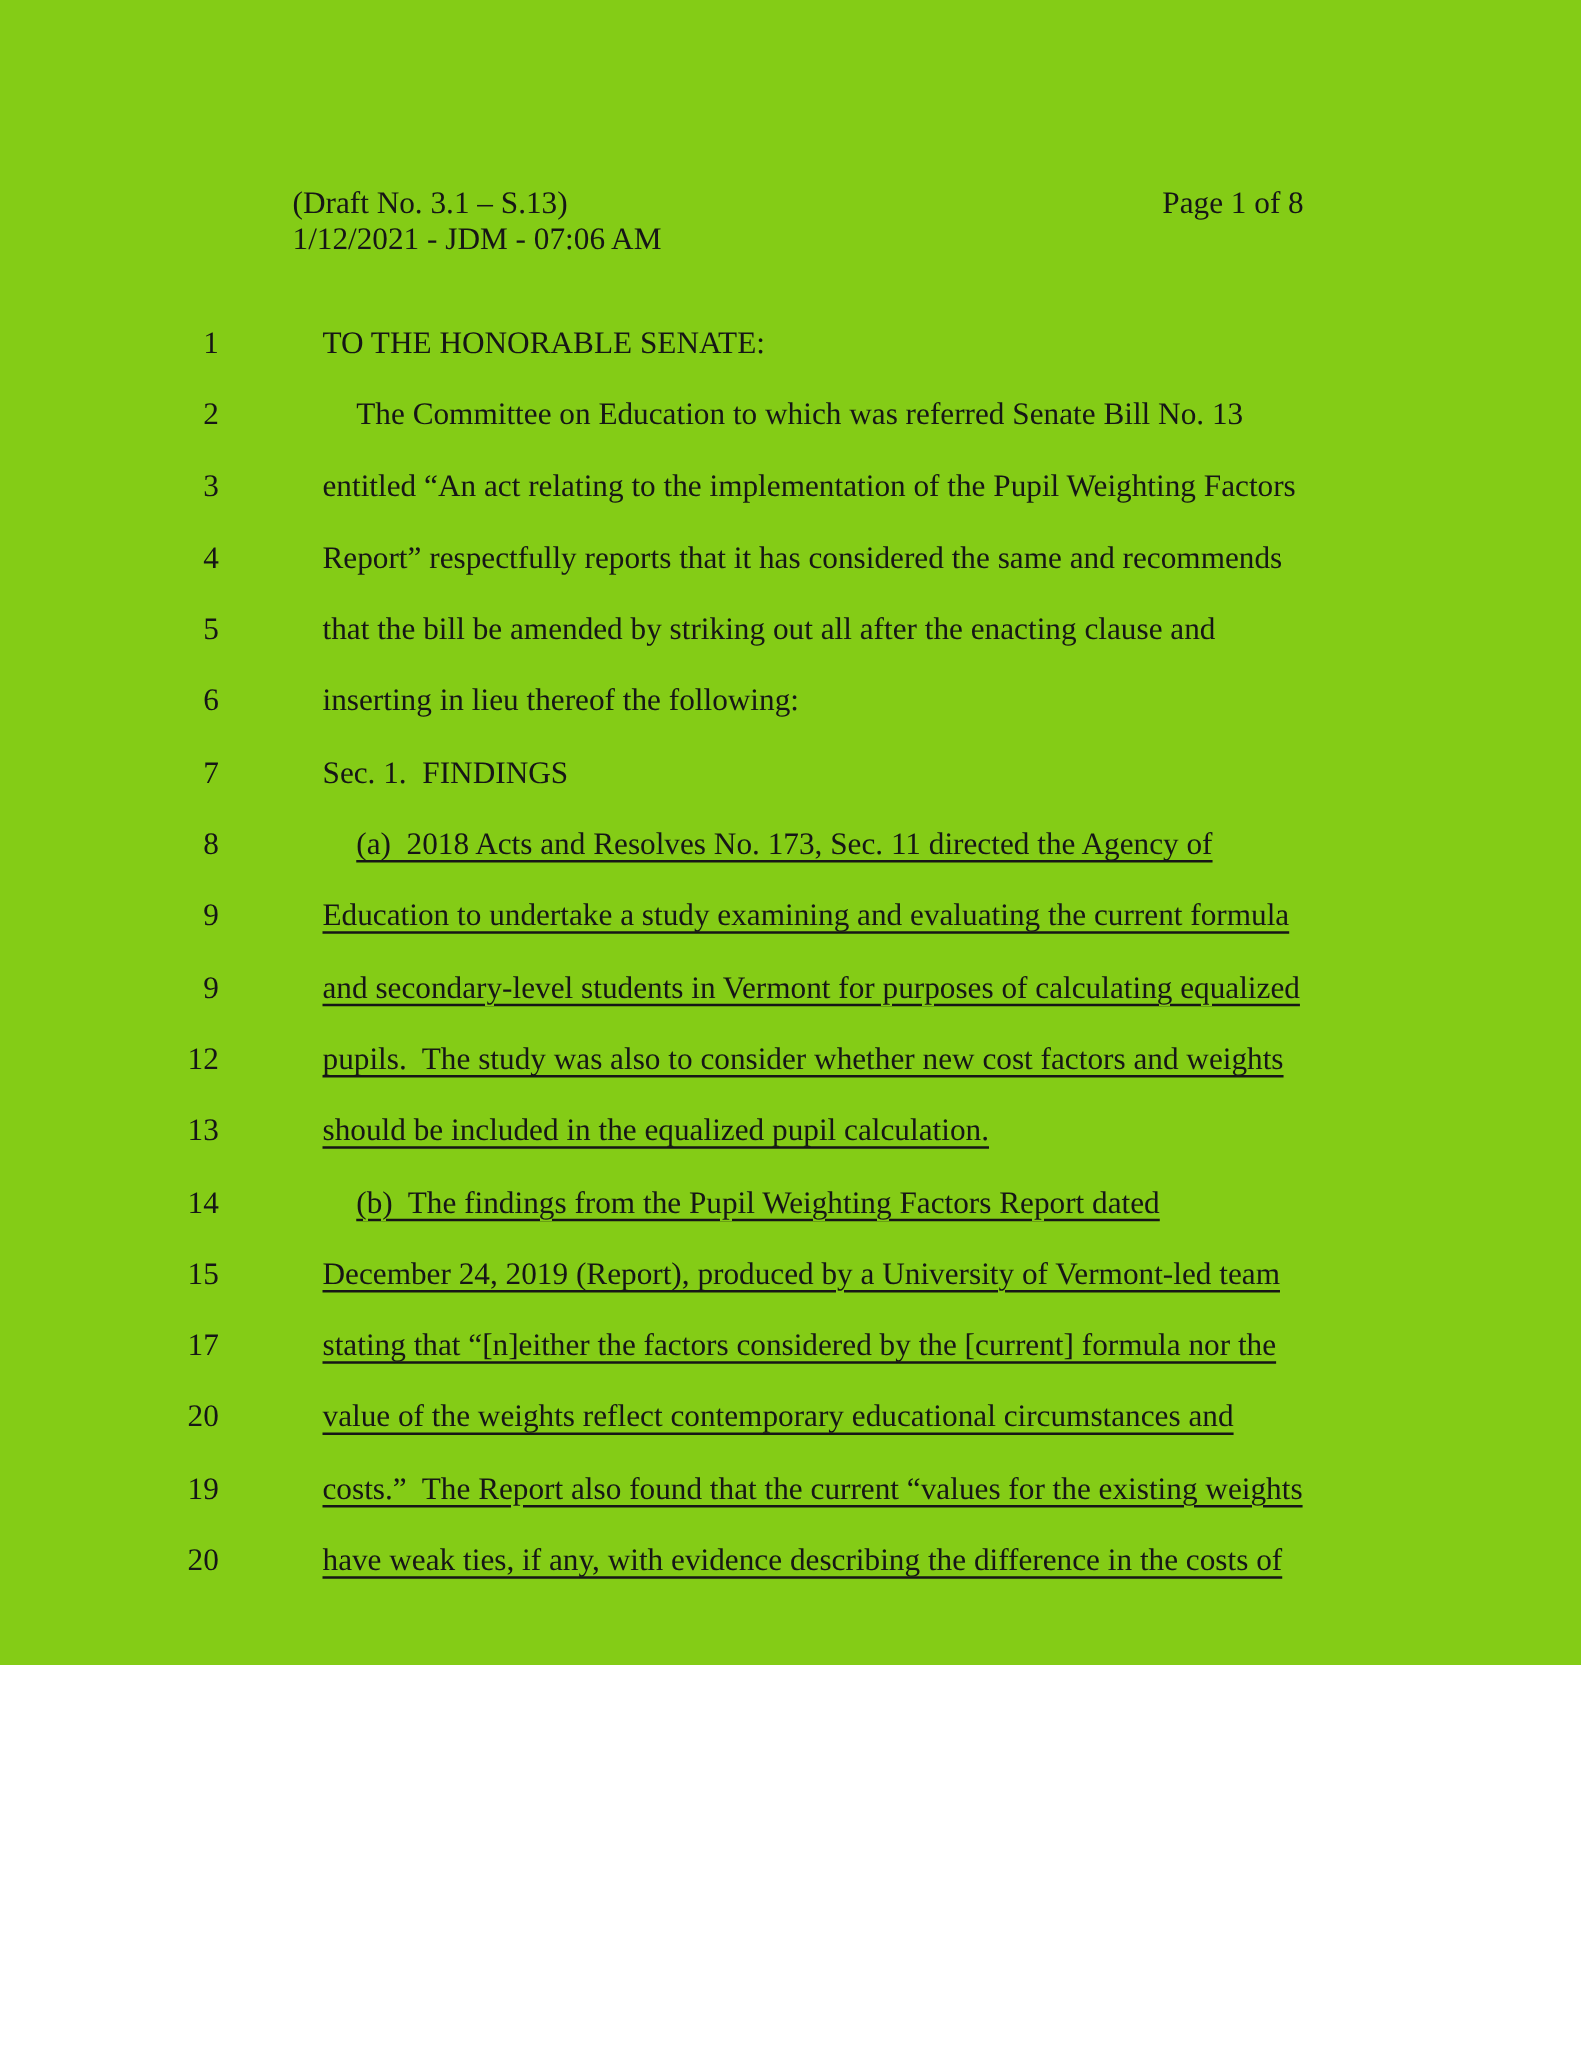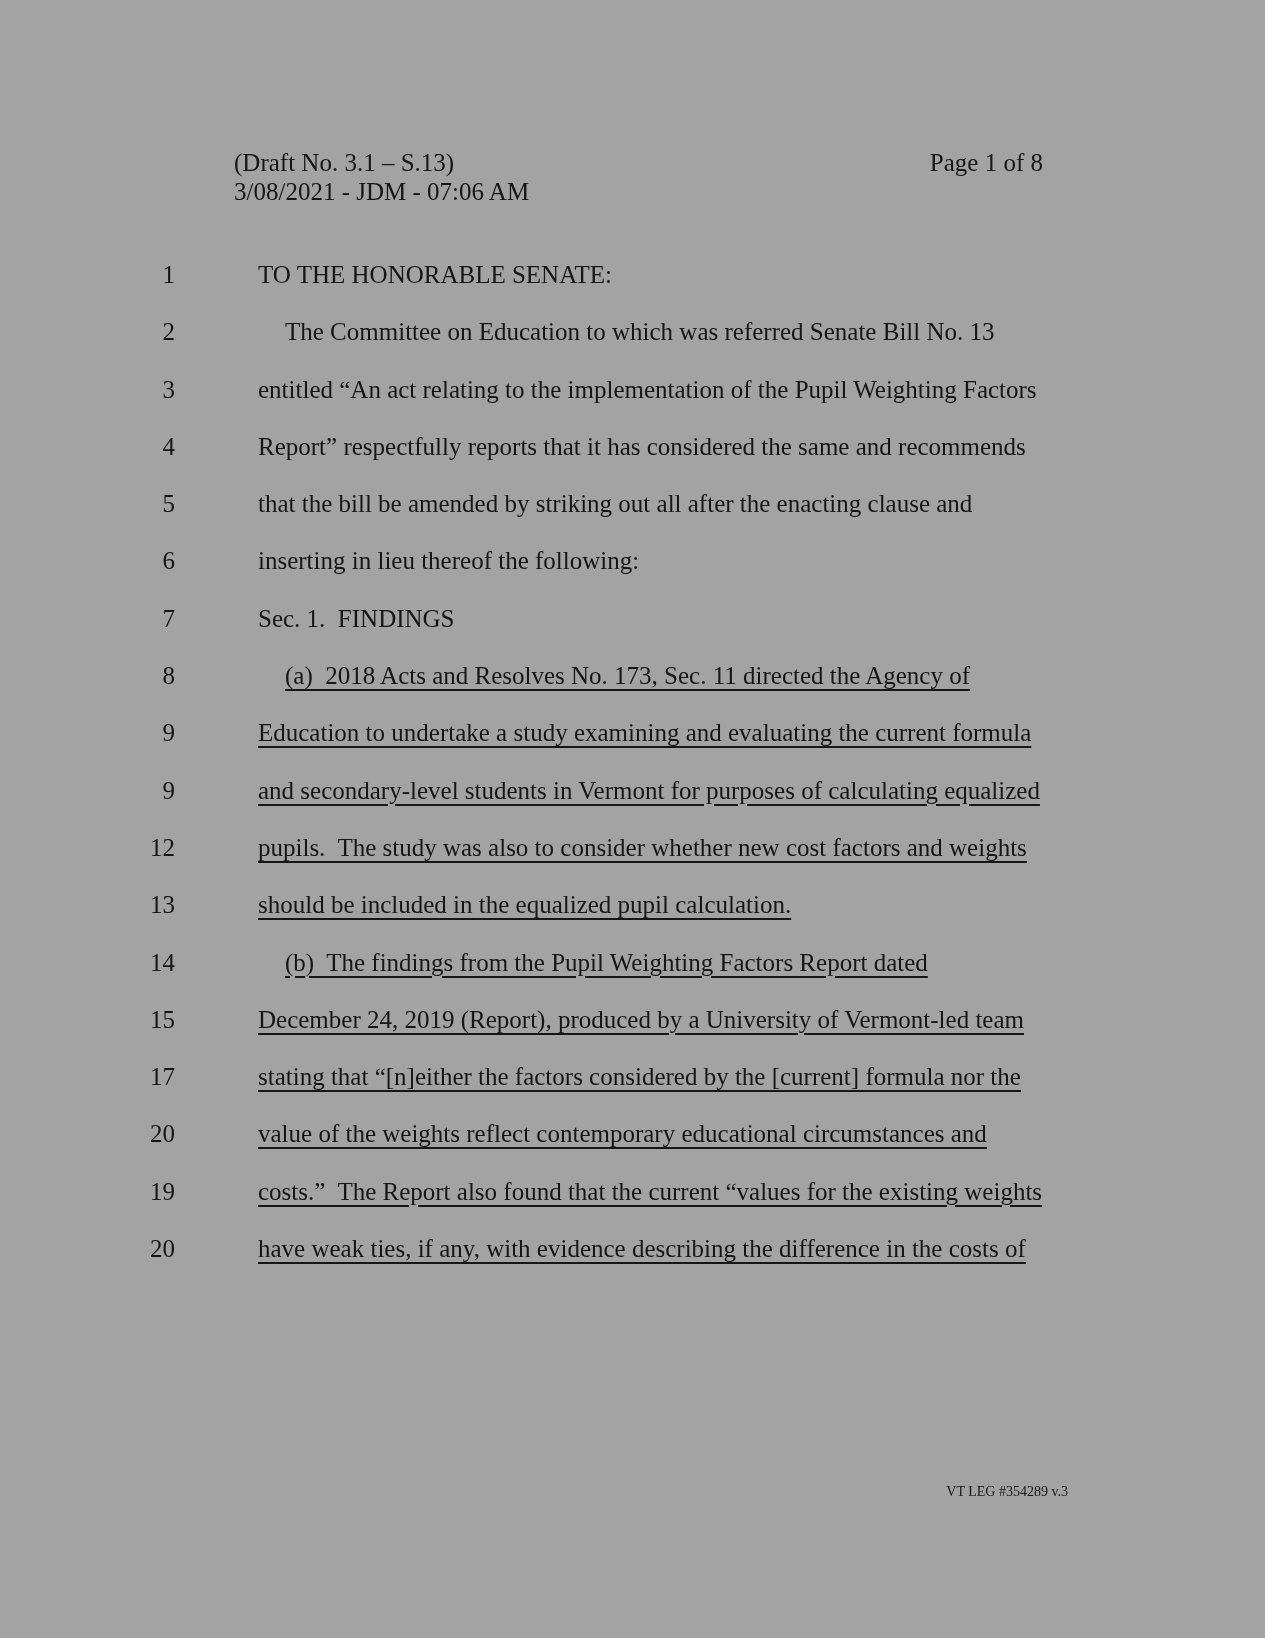--- a/index.html
+++ b/index.html
@@ -3,22 +3,22 @@
 <meta charset="utf-8">
 <style>
   html, body {
     margin: 0;
     padding: 0;
     background: #ffffff;
   }
   .page {
     position: relative;
     width: 1265px;
-    height: 1638px;
-    background: #a3a3a3;
+    height: 1332px;
+    background: #84cc16;
     color: #161616;
     font-family: "Liberation Serif", "DejaVu Serif", serif;
     overflow: hidden;
   }
   .header {
     position: absolute;
     left: 234px;
     top: 148px;
     width: 809px;
     font-size: 25px;
@@ -70,21 +70,21 @@
 </head>
 <body>
 
 <div class="page">
 
   <div class="header">
     <div class="header-row1">
       <span>(Draft No. 3.1 – S.13)</span>
       <span>Page 1 of 8</span>
     </div>
-    <div>3/08/2021 - JDM - 07:06 AM</div>
+    <div>1/12/2021 - JDM - 07:06 AM</div>
   </div>
 
   <div class="body-lines" id="lines-container">
       <div class="line"><span class="num">1</span><span class="txt">TO THE HONORABLE SENATE:</span></div>
       <div class="line"><span class="num">2</span><span class="txt ind">The Committee on Education to which was referred Senate Bill No. 13</span></div>
       <div class="line"><span class="num">3</span><span class="txt">entitled “An act relating to the implementation of the Pupil Weighting Factors</span></div>
       <div class="line"><span class="num">4</span><span class="txt">Report” respectfully reports that it has considered the same and recommends</span></div>
       <div class="line"><span class="num">5</span><span class="txt">that the bill be amended by striking out all after the enacting clause and</span></div>
       <div class="line"><span class="num">6</span><span class="txt">inserting in lieu thereof the following:</span></div>
       <div class="line"><span class="num">7</span><span class="txt">Sec. 1.  FINDINGS</span></div>

